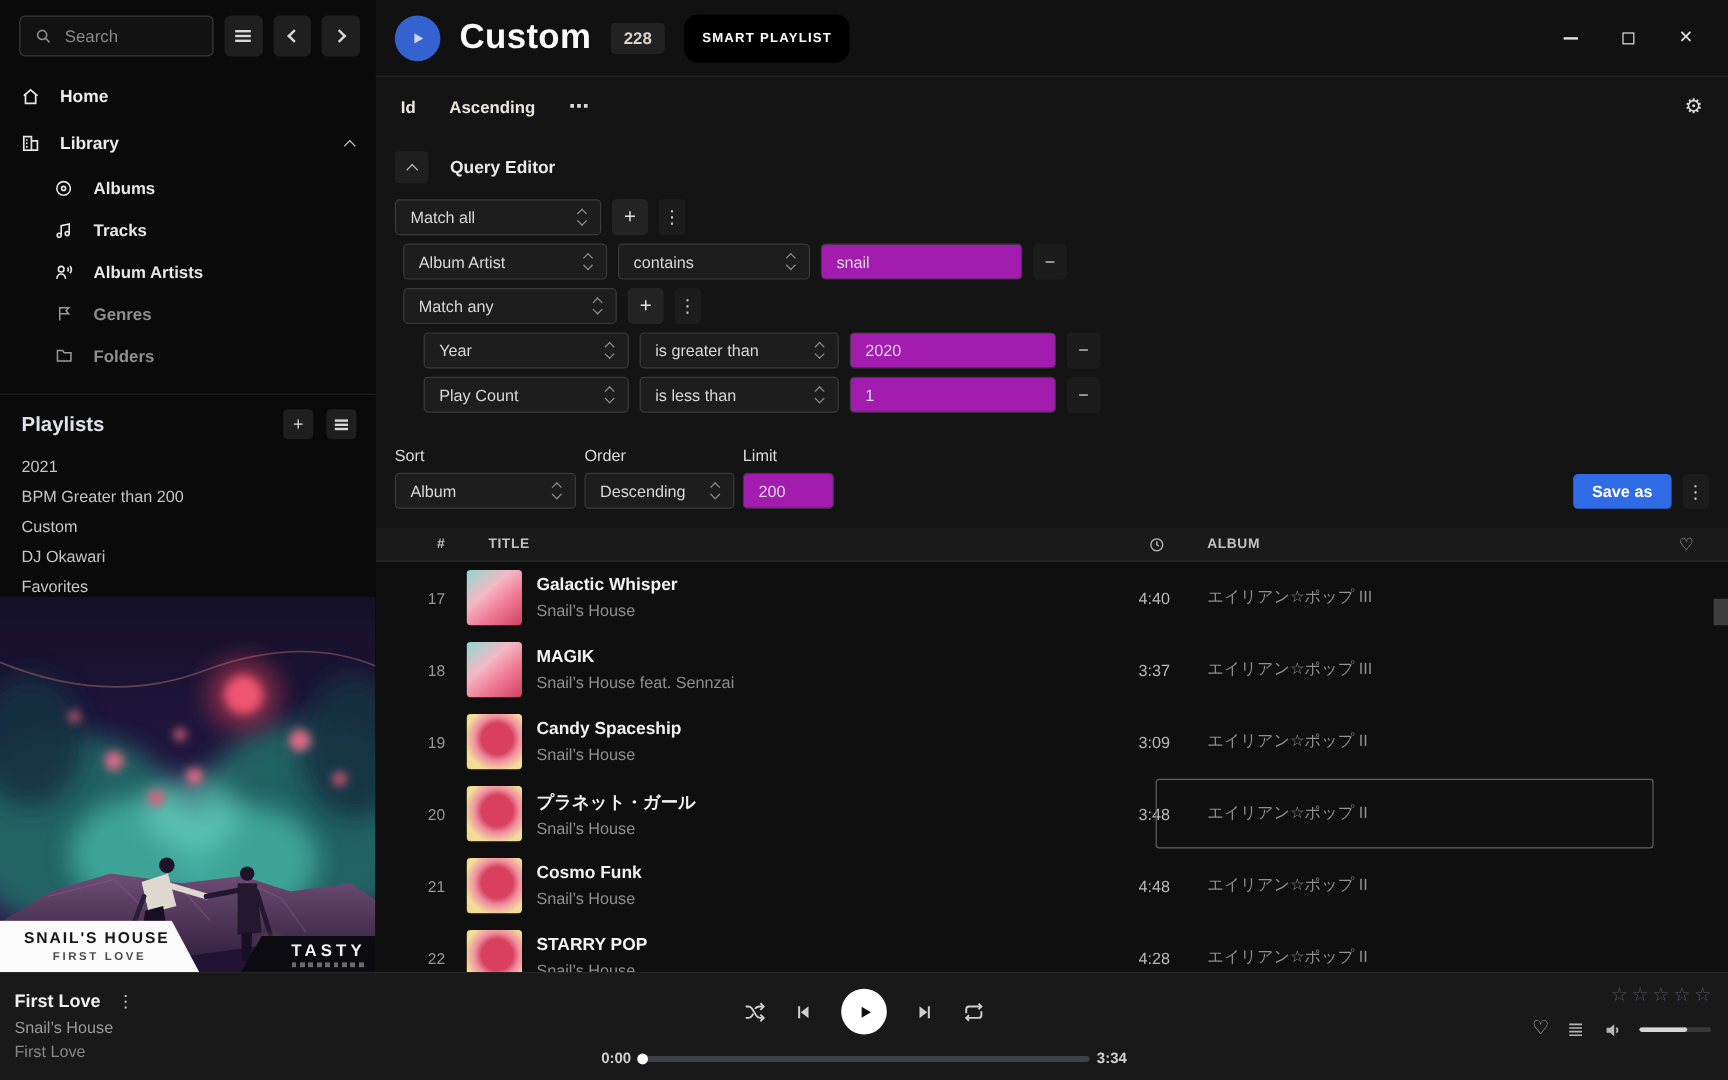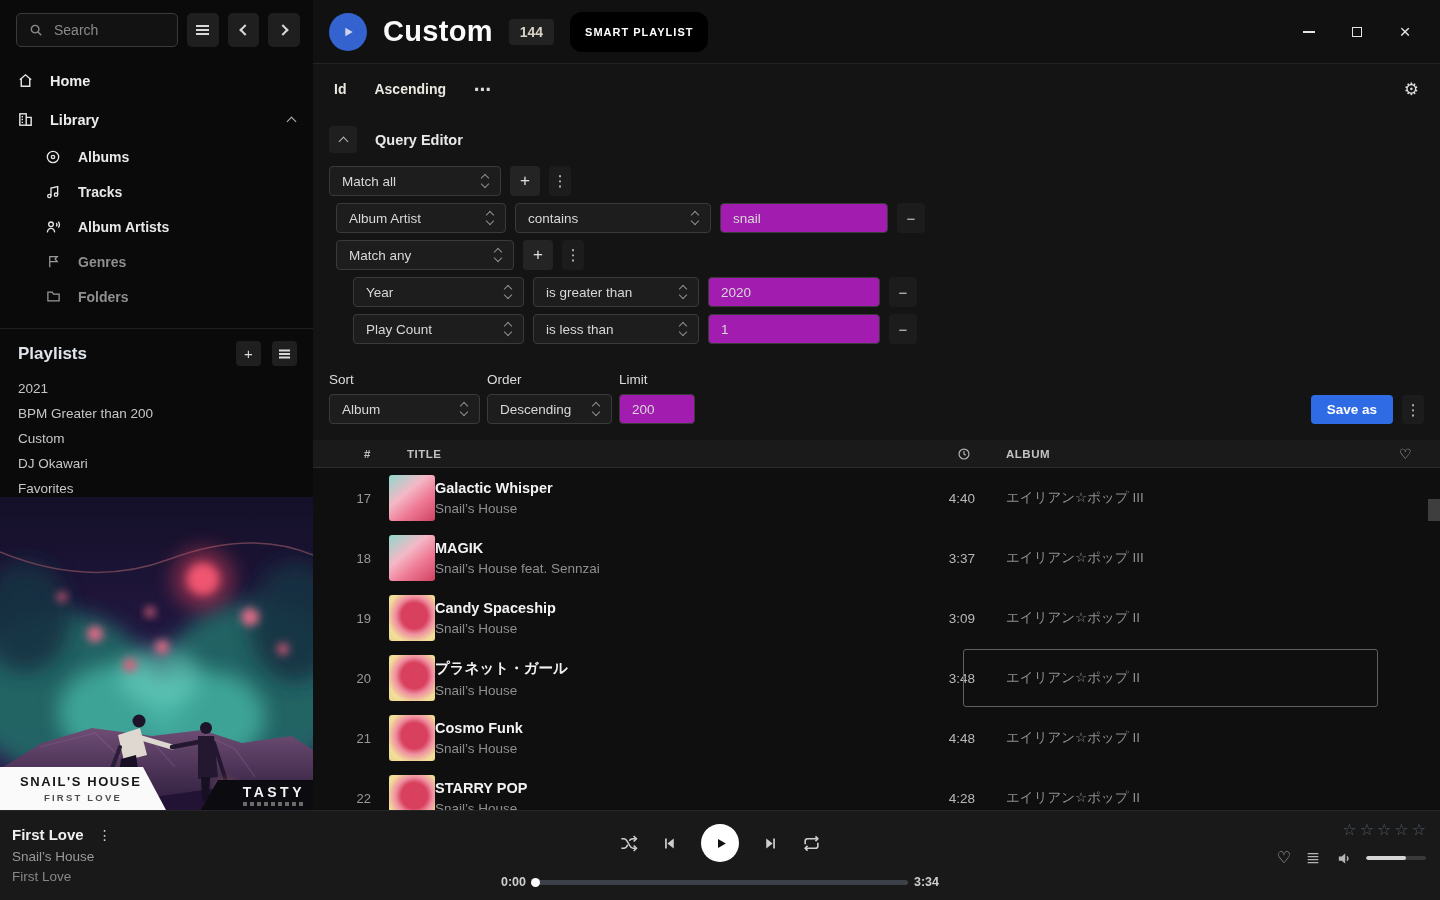--- a/index.html
+++ b/index.html
@@ -86,21 +86,21 @@
   .c-num{width:58px;text-align:right;flex:none}
   .h-title{flex:1;margin-left:36px}
   .h-dur{width:60px;display:flex;justify-content:flex-end;padding-right:4px;flex:none}
   .h-album{width:465px;padding-left:31px;display:flex;align-items:center;flex:none}
   .h-heart{margin-left:auto;margin-right:28px;font-size:14px;color:#b5b5b5}
   .trow{height:60px;display:flex;align-items:center;position:relative;cursor:pointer}
   .tnum{color:#999;font-size:13px}
   .tart{width:46px;height:46px;border-radius:3px;flex:none;margin-left:18px}
   .tart.a3{background:linear-gradient(140deg,#8fd8cc 0%,#f4b8c6 38%,#ef7b96 64%,#cf4260 100%)}
   .tart.a2{background:radial-gradient(circle at 55% 45%,#d8405e 0 36%,#ef8fa0 52%,#f2df9a 76%,#ecd488 100%)}
-  .tmeta{flex:1;display:flex;flex-direction:column;gap:5px;min-width:0}
+  .tmeta{margin-left:12px;flex:1;display:flex;flex-direction:column;gap:5px;min-width:0}
   .ttitle{font-size:14.5px;font-weight:600;color:#f2f2f2;white-space:nowrap}
   .tartist{font-size:13.5px;color:#8f8f8f;white-space:nowrap}
   .tdur{width:60px;text-align:right;color:#b9b9b9;font-size:13.5px;flex:none}
   .talbum{width:465px;padding-left:31px;color:#909090;font-size:13.5px;flex:none;white-space:nowrap}
   .focus-box{position:absolute;left:650px;top:1px;width:415px;height:58px;border:1px solid #616161;border-radius:3px;pointer-events:none}
   .v-thumb{position:absolute;right:0;top:59px;width:12px;height:22px;background:#3e3e3e;cursor:pointer}
 
   
   .player{height:90px;background:#191919;border-top:1px solid #262626;position:relative;flex:none}
   .p-left{position:absolute;left:12px;top:15px}
@@ -313,21 +313,21 @@
     </aside>
 
     <main class="main">
       <header class="page-head">
         <button class="play-big">
           <svg width="16" height="16" viewBox="0 0 24 24">
               <path d="M8 5.5l11 6.5-11 6.5z" fill="#cfd6e6"></path>
             </svg>
         </button>
         <h1 class="title">Custom</h1>
-        <span class="count">144</span>
+        <span class="count">228</span>
         <span class="pill">SMART PLAYLIST</span>
         <div class="win">
           <button class="wbtn">
               <span class="w-min"></span>
             </button>
           <button class="wbtn">
               <span class="w-max"></span>
             </button>
           <button class="wbtn">
               <span class="w-close">×</span>
@@ -357,21 +357,21 @@
           </div>
           <button class="mini-btn">+</button>
           <button class="ghost-btn">⋮</button>
         </div>
 
         <div class="q-row ind1">
           <div class="sel" style="width:170px">
             <span>Album Artist</span>
               <span class="caret"></span>
           </div>
-          <div class="sel" style="width:196px">
+          <div class="sel" style="width:160px">
             <span>contains</span>
               <span class="caret"></span>
           </div>
           <input class="txt-input" style="width: 168px;" value="snail">
           <button class="ghost-btn" style="width:28px">−</button>
         </div>
 
         <div class="q-row ind1">
           <div class="sel" style="width:178px">
             <span>Match any</span>

